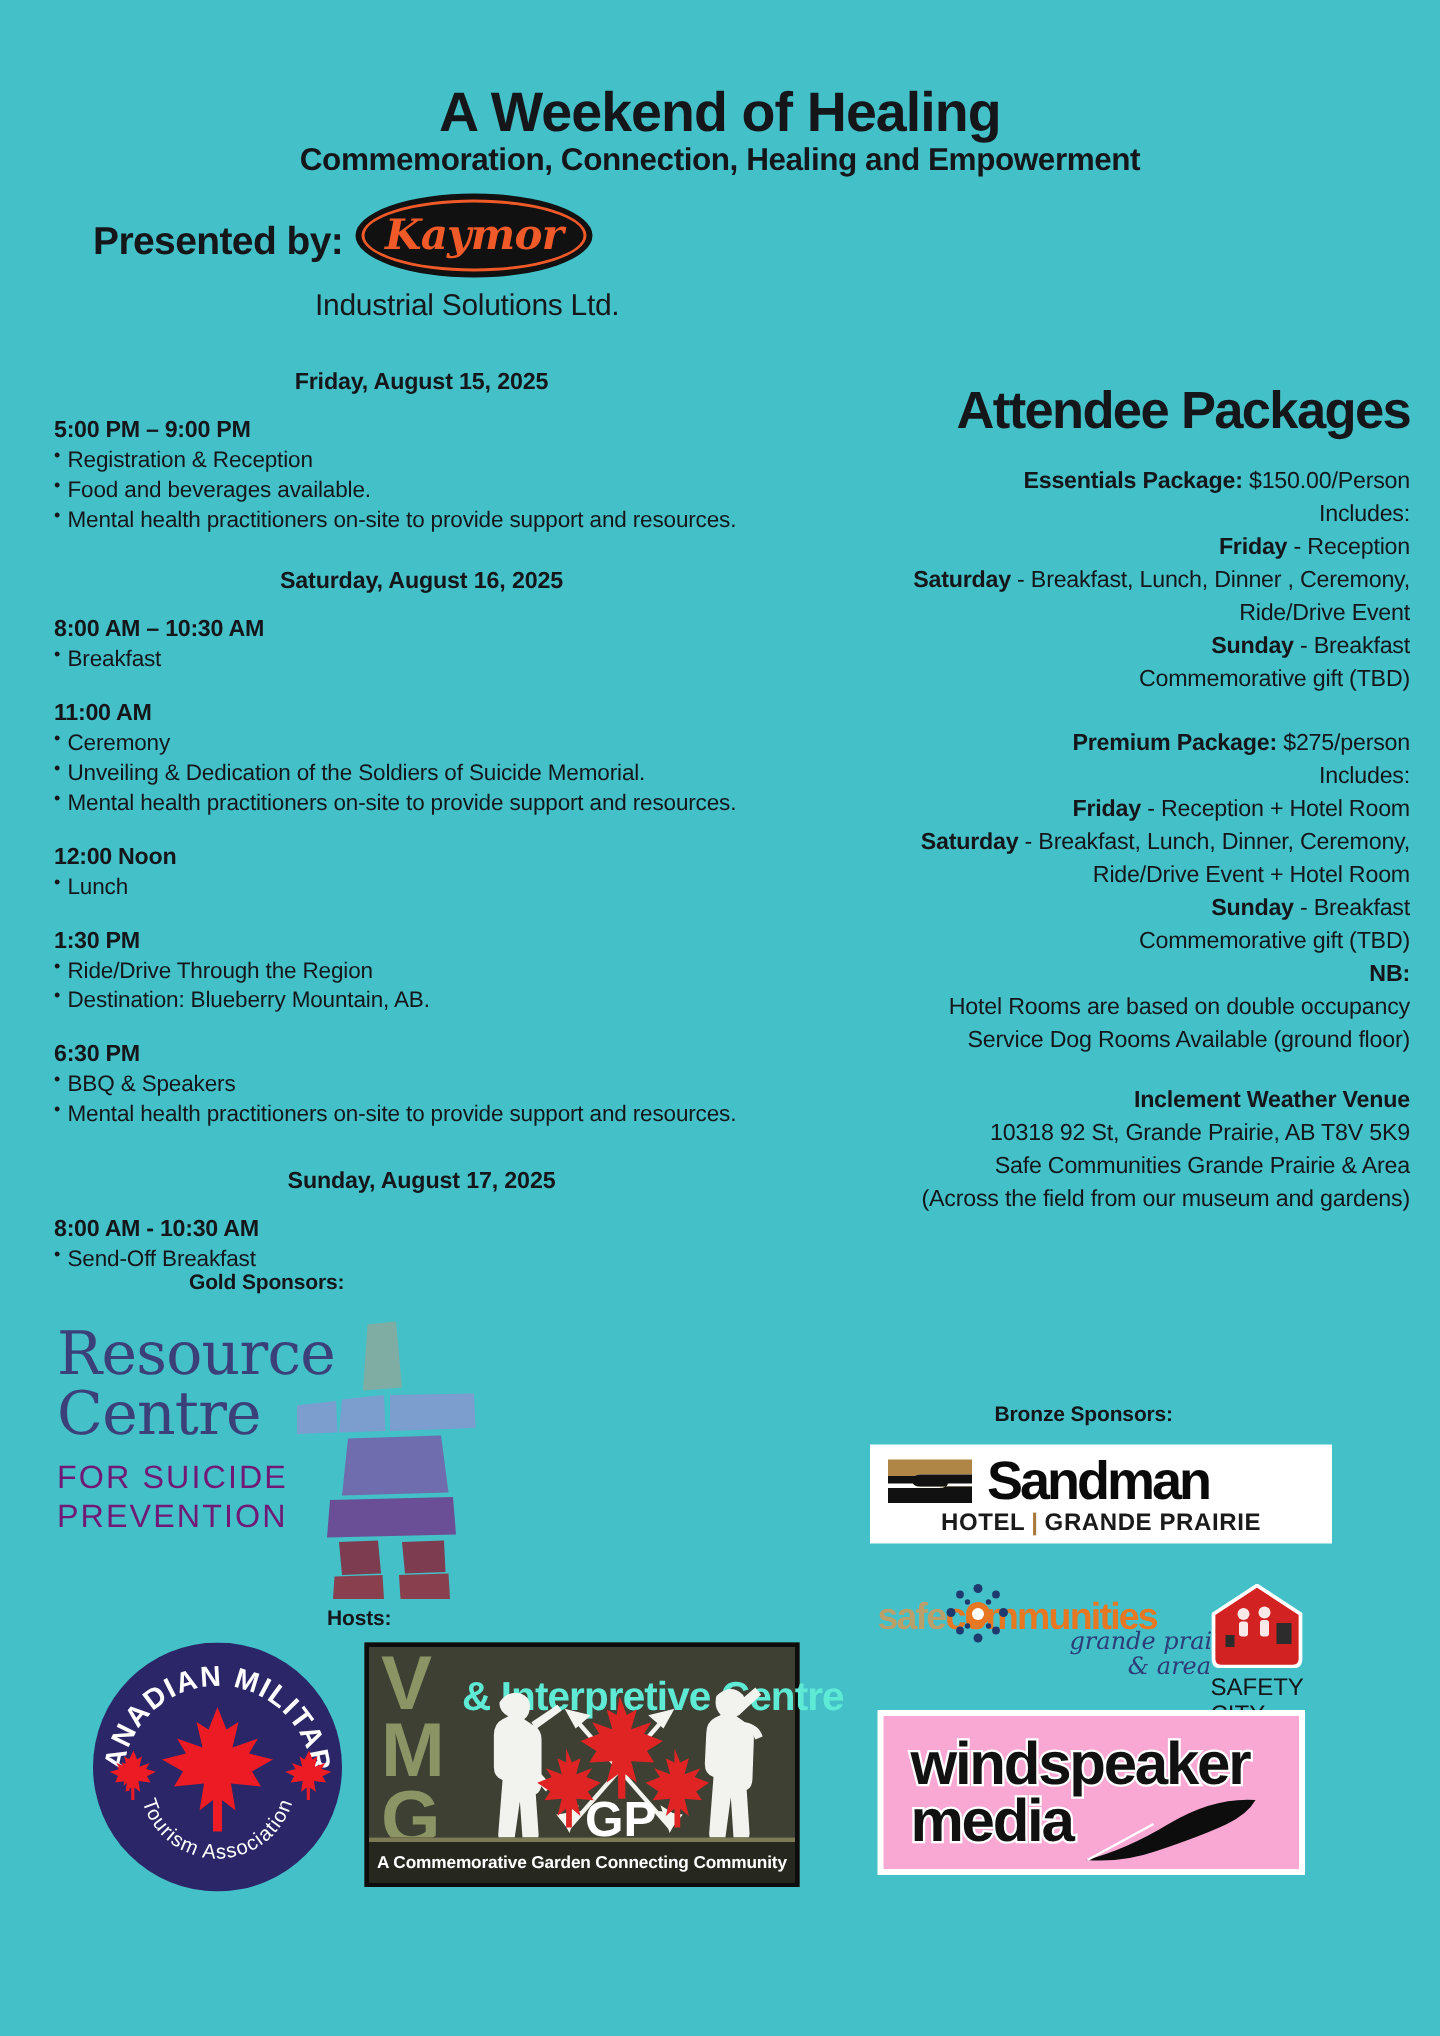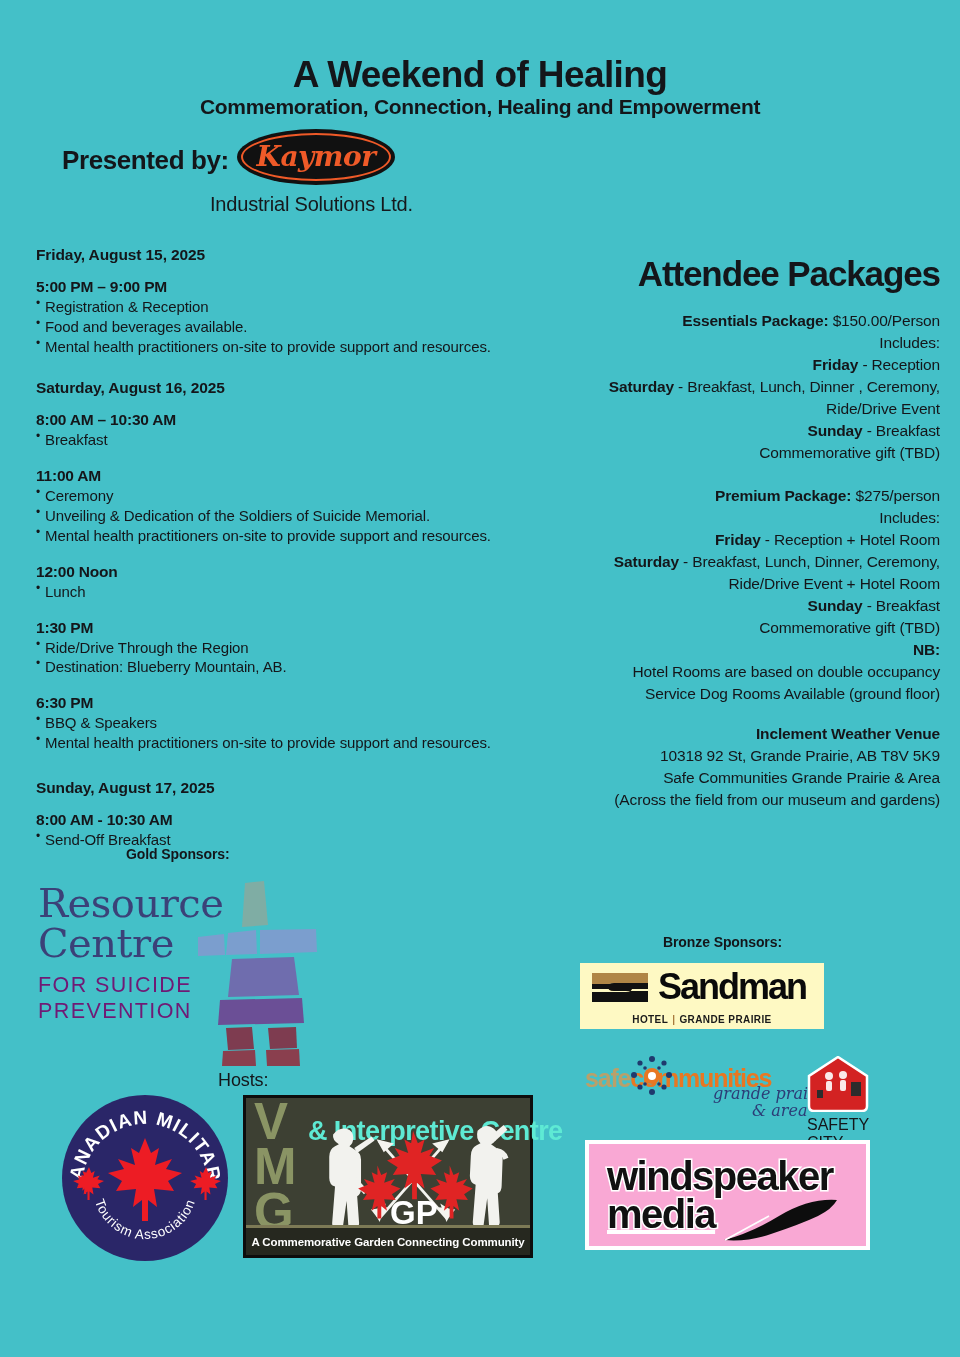--- a/index.html
+++ b/index.html
@@ -103,21 +103,21 @@
   }
   .col-right {
     position: absolute;
     left: 556px;
     top: 0;
     width: 384px;
     text-align: right;
   }
 
   .day-heading {
-    text-align: left;
+    text-align: center;
     font-size: 15.5px;
     font-weight: bold;
     letter-spacing: -0.1px;
     margin: 0 0 14px 0;
   }
   .day-heading.sat { margin-top: 22px; }
   .day-heading.sun { margin-top: 26px; }
 
   .sched-block { margin-bottom: 17px; }
   .sched-time {
@@ -169,21 +169,21 @@
   }
   .label-bronze {
     position: absolute;
     left: 663px; top: 94px;
     font-size: 14px; font-weight: bold;
     letter-spacing: -0.1px;
   }
   .label-hosts {
     position: absolute;
     left: 218px; top: 230px;
-    font-size: 18px; font-weight: normal;
+    font-size: 14px; font-weight: bold;
     letter-spacing: -0.1px;
   }
 
   
   .rc-logo { position: absolute; left: 38px; top: 45px; width: 280px; height: 175px; }
   .rc-text { position: absolute; left: 0; top: 0; width: 200px; }
   .rc-word {
     font-family: "DejaVu Serif", serif;
     color: #3b4178;
     font-size: 40px;
@@ -241,38 +241,38 @@
     color: #fff;
     font-size: 11.5px;
     font-weight: bold;
     display: flex; align-items: center; justify-content: center;
     letter-spacing: -0.1px;
   }
 
   
   .sandman {
     position: absolute; left: 580px; top: 123px;
-    width: 244px; height: 66px;
-    background: #fef9c3;
+    width: 308px; height: 66px;
+    background: #ffffff;
   }
   .sandman-word {
     position: absolute; left: 78px; top: 3px;
     font-size: 36px; font-weight: bold;
     letter-spacing: -2px;
     color: #0a0a0a;
     font-family: "Liberation Sans", sans-serif;
   }
   .sandman-mark {
     position: absolute; left: 10px; top: 8px;
     width: 60px; height: 33px;
   }
   .sandman-sub {
     position: absolute; left: 0; right: 0; bottom: 4px;
     text-align: center;
-    font-size: 10px; font-weight: bold;
+    font-size: 16px; font-weight: bold;
     letter-spacing: 0.4px;
     color: #1a1a1a;
   }
   .sandman-sub .bar { color: #a8793c; padding: 0 4px; }
 
   
   .safecomm { position: absolute; left: 585px; top: 216px; width: 290px; height: 62px; }
   .sc-word {
     position: absolute; left: 0; top: 8px;
     font-size: 25px; font-weight: bold;
@@ -312,21 +312,21 @@
   .ws-l1, .ws-l2 {
     position: absolute;
     color: #111;
     font-weight: bold;
     font-family: "Liberation Sans", sans-serif;
     letter-spacing: -1.5px;
     -webkit-text-stroke: 3px #fff;
     paint-order: stroke fill;
   }
   .ws-l1 { left: 18px; top: 10px; font-size: 40px; }
-  .ws-l2 { left: 18px; top: 48px; font-size: 40px; text-decoration: underline; }
+  .ws-l2 { left: 18px; top: 48px; font-size: 40px; }
   .feather { position: absolute; left: 132px; top: 52px; width: 120px; height: 46px; }
 </style>
 </head>
 <body>
 
 <div class="poster">
 
   <div class="header">
     <div class="main-title">A Weekend of Healing</div>
     <div class="subtitle">Commemoration, Connection, Healing and Empowerment</div>

